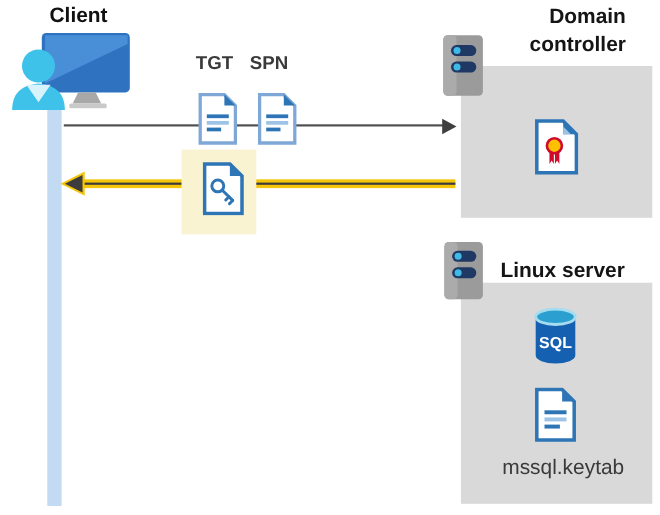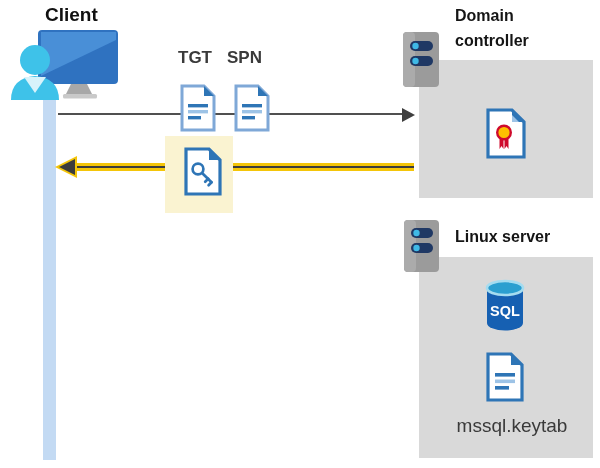--- a/index.html
+++ b/index.html
@@ -2,21 +2,21 @@
 <html><head>
 <meta charset="utf-8">
 <style>
   html,body{margin:0;padding:0;background:#fff;}
   .canvas{
     position:relative;width:600px;height:468px;background:#ffffff;
     font-family:"Liberation Sans", sans-serif;overflow:hidden;
   }
   .abs{position:absolute;}
   .title{font-weight:700;color:#111111;font-size:19px;line-height:22px;}
-  .title-sm{font-weight:700;color:#151515;font-size:16px;line-height:25px;}
+  .title-sm{font-weight:700;color:#151515;font-size:19px;line-height:25px;text-align:right;}
   .plainlabel{font-weight:700;color:#3a3a3a;font-size:17px;}
   .filelabel{font-weight:400;color:#3a3a3a;font-size:19px;}
 
   
   .client-label{left:27px;top:4px;margin-left:18px;}
 
   
   .lifeline{left:43px;top:94px;width:13px;height:366px;background:#c3daf3;z-index:0;}
 
   
@@ -39,21 +39,21 @@
   .tgt-label{left:176px;top:48px;width:38px;text-align:center;}
   .spn-label{left:227px;top:48px;width:42px;}
 
   
   .highlight{left:165px;top:136px;width:68px;height:77px;background:#faf3d1;z-index:2;}
 
   
   .dc-box{left:419px;top:60px;width:174px;height:138px;background:#d9d9d9;z-index:0;}
   .linux-box{left:419px;top:257px;width:174px;height:201px;background:#d9d9d9;z-index:0;}
   .dc-label{left:455px;top:3px;width:114px;}
-  .linux-label{left:455px;top:224px;white-space:nowrap;}
+  .linux-label{left:455px;top:234px;white-space:nowrap;}
   .keytab-label{left:419px;top:415px;width:186px;text-align:center;}
 
   
   .client-icon{left:8px;top:28px;z-index:2;}
   .tgt-doc{left:180px;top:84px;z-index:2;}
   .spn-doc{left:234px;top:84px;z-index:2;}
   .key-doc{left:184px;top:147px;z-index:3;}
   .dc-server{left:402px;top:31px;z-index:3;}
   .linux-server{left:403px;top:219px;z-index:3;}
   .cert-icon{left:486px;top:108px;z-index:1;}

